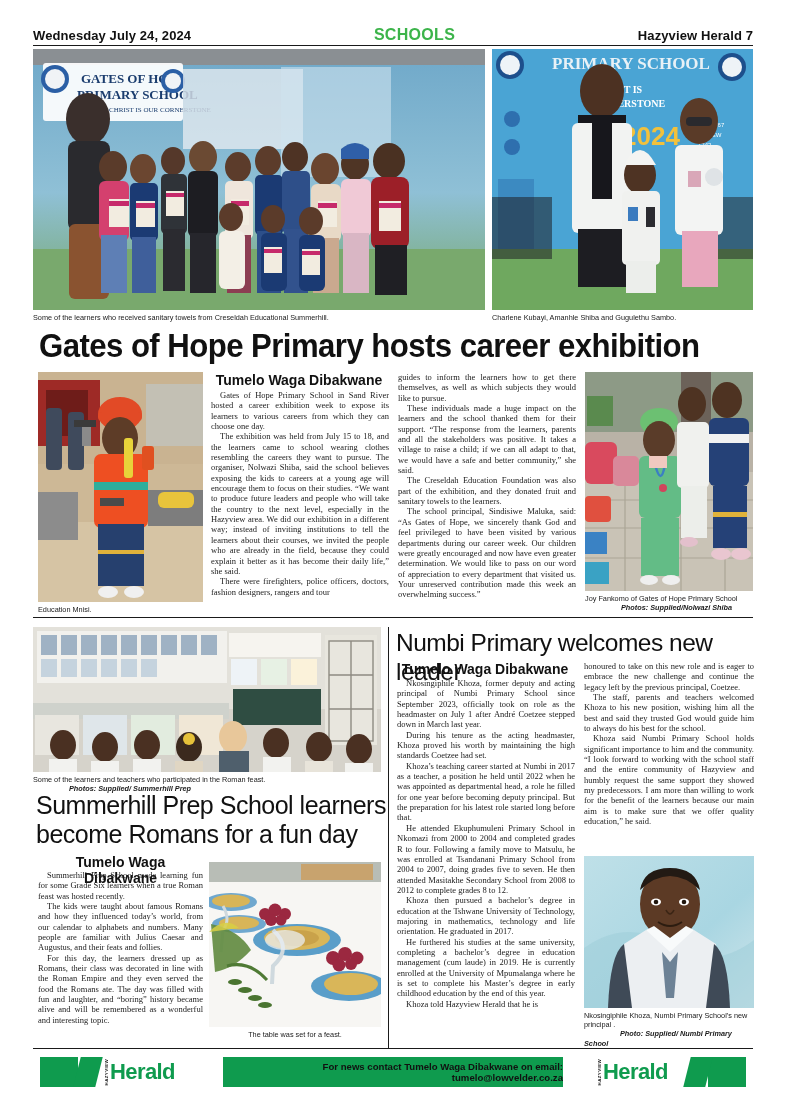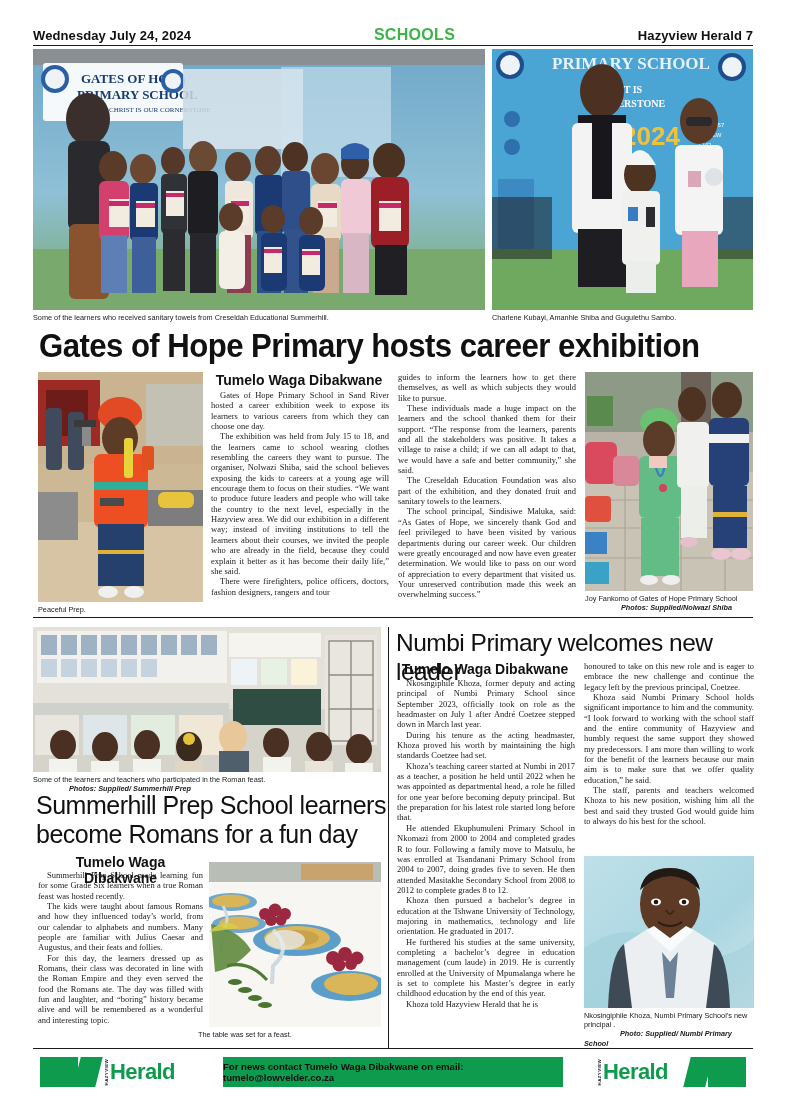--- a/index.html
+++ b/index.html
@@ -73,21 +73,21 @@
 
   
   .footer-bar {
     position:absolute; left:40px; top:1057px; width:706px; height:30px;
     background:#0f9b4e;
     display:flex; align-items:center; justify-content:space-between;
   }
   .footer-mid {
     font-family:"Liberation Sans", sans-serif;
     font-size:9.6px; font-weight:700; color:#111;
-    flex:1; text-align:left;
+    flex:1; text-align:right;
   }
   .logo-box {
     position:relative; height:30px; width:145px;
     background:#ffffff; display:flex; align-items:center;
   }
   .logo-box.left  { margin-left:38px; }
   .logo-box.right { margin-right:38px; }
   .logo-slash {
     position:absolute; top:0; width:22px; height:30px; background:#0f9b4e;
   }
@@ -313,21 +313,21 @@
         <rect x="60" y="178" width="46" height="4" fill="#e0b23a"></rect>
         <ellipse cx="70" cy="220" rx="10" ry="6" fill="#f0f0f0"></ellipse>
         <ellipse cx="96" cy="220" rx="10" ry="6" fill="#f0f0f0"></ellipse>
         <rect x="44" y="52" width="9" height="22" fill="#8a8a8a"></rect>
         <rect x="36" y="48" width="22" height="7" fill="#3a3a3a"></rect>
         <rect x="104" y="74" width="12" height="24" rx="3" fill="#e05020"></rect>
       </g>
     </svg>
   </div>
   <div class="cap" style="left:38px; top:605px; width:165px;">
-    <span>Peaceful Prep.</span>
+    <span>Education Mnisi.</span>
   </div>
 
   <div class="byline" style="left:208px; top:372px; width:182px;">Tumelo Waga Dibakwane</div>
 
   <div class="col" style="left:211px; top:390px; width:178px; height:228px;">
     <p>Gates of Hope Primary School in Sand River hosted a career exhibition week to expose its learners to various careers from which they can choose one day.</p>
     <p>The exhibition was held from July 15 to 18, and the learners came to school wearing clothes resembling the careers they want to pursue. The organiser, Nolwazi Shiba, said the school believes exposing the kids to careers at a young age will encourage them to focus on their studies. “We want to produce future leaders and people who will take the country to the next level, especially in the Hazyview area. We did our exhibition in a different way; instead of inviting institutions to tell the learners about their courses, we invited the people who are already in the field, because they could explain it better as it has become their daily life,” she said.</p>
     <p>There were firefighters, police officers, doctors, fashion designers, rangers and tour</p>
   </div>
 
@@ -513,42 +513,42 @@
       <path d="M18 104 q22 -6 40 14" stroke="#4f7a34" stroke-width="3" fill="none"></path>
       <path d="M0 70 q16 -16 30 -4" fill="#d8cf44" opacity="0.85"></path>
       <g fill="#4a7430">
         <ellipse cx="26" cy="120" rx="7" ry="3"></ellipse>
           <ellipse cx="36" cy="128" rx="7" ry="3"></ellipse>
         <ellipse cx="46" cy="136" rx="7" ry="3"></ellipse>
           <ellipse cx="56" cy="143" rx="7" ry="3"></ellipse>
       </g>
     </svg>
   </div>
-  <div class="cap" style="left:198px; top:1030px; width:172px;">
+  <div class="cap" style="left:209px; top:1030px; width:172px;text-align:center;">
     <span>The table was set for a feast.</span>
   </div>
 
   <div class="hl-light" style="left:396px; top:628px; width:370px; font-size:24.5px; line-height:29px;">Numbi Primary welcomes new leader</div>
 
   <div class="byline" style="left:396px; top:661px; width:178px;">Tumelo Waga Dibakwane</div>
 
   <div class="col" style="left:397px; top:678px; width:178px; height:370px;">
     <p>Nkosingiphile Khoza, former deputy and acting principal of Numbi Primary School since September 2023, officially took on role as the headmaster on July 1 after André Coetzee stepped down in March last year.</p>
     <p>During his tenure as the acting headmaster, Khoza proved his worth by maintaining the high standards Coetzee had set.</p>
     <p>Khoza’s teaching career started at Numbi in 2017 as a teacher, a position he held until 2022 when he was appointed as departmental head, a role he filled for one year before becoming deputy principal. But the preparation for his latest role started long before that.</p>
     <p>He attended Ekuphumuleni Primary School in Nkomazi from 2000 to 2004 and completed grades R to four. Following a family move to Matsulu, he was enrolled at Tsandanani Primary School from 2004 to 2007, doing grades five to seven. He then attended Masitakhe Secondary School from 2008 to 2012 to complete grades 8 to 12.</p>
     <p>Khoza then pursued a bachelor’s degree in education at the Tshwane University of Technology, majoring in mathematics, technology and life orientation. He graduated in 2017.</p>
     <p>He furthered his studies at the same university, completing a bachelor’s degree in education management (cum laude) in 2019. He is currently enrolled at the University of Mpumalanga where he is set to complete his Master’s degree in early childhood education by the end of this year.</p>
     <p>Khoza told Hazyview Herald that he is</p>
   </div>
 
   <div class="col" style="left:584px; top:661px; width:170px; height:186px;">
     <p class="noind">honoured to take on this new role and is eager to embrace the new challenge and continue the legacy left by the previous principal, Coetzee.</p>
+    <p>The staff, parents and teachers welcomed Khoza to his new position, wishing him all the best and said they trusted God would guide him to always do his best for the school.</p>
     <p>Khoza said Numbi Primary School holds significant importance to him and the community. “I look forward to working with the school staff and the entire community of Hazyview and humbly request the same support they showed my predecessors. I am more than willing to work for the benefit of the learners because our main aim is to make sure that we offer quality education,” he said.</p>
-    <p>The staff, parents and teachers welcomed Khoza to his new position, wishing him all the best and said they trusted God would guide him to always do his best for the school.</p>
   </div>
 
   <div class="photo" style="left:584px; top:856px; width:170px; height:152px;">
     <svg class="ph-inner" viewBox="0 0 170 152" preserveAspectRatio="none">
       <defs>
         <linearGradient id="bg3" x1="0" y1="0" x2="1" y2="1">
           <stop offset="0%" stop-color="#bfe0e8"></stop>
             <stop offset="60%" stop-color="#a9d6e2"></stop>
             <stop offset="100%" stop-color="#cfe5ea"></stop>
         </linearGradient>

